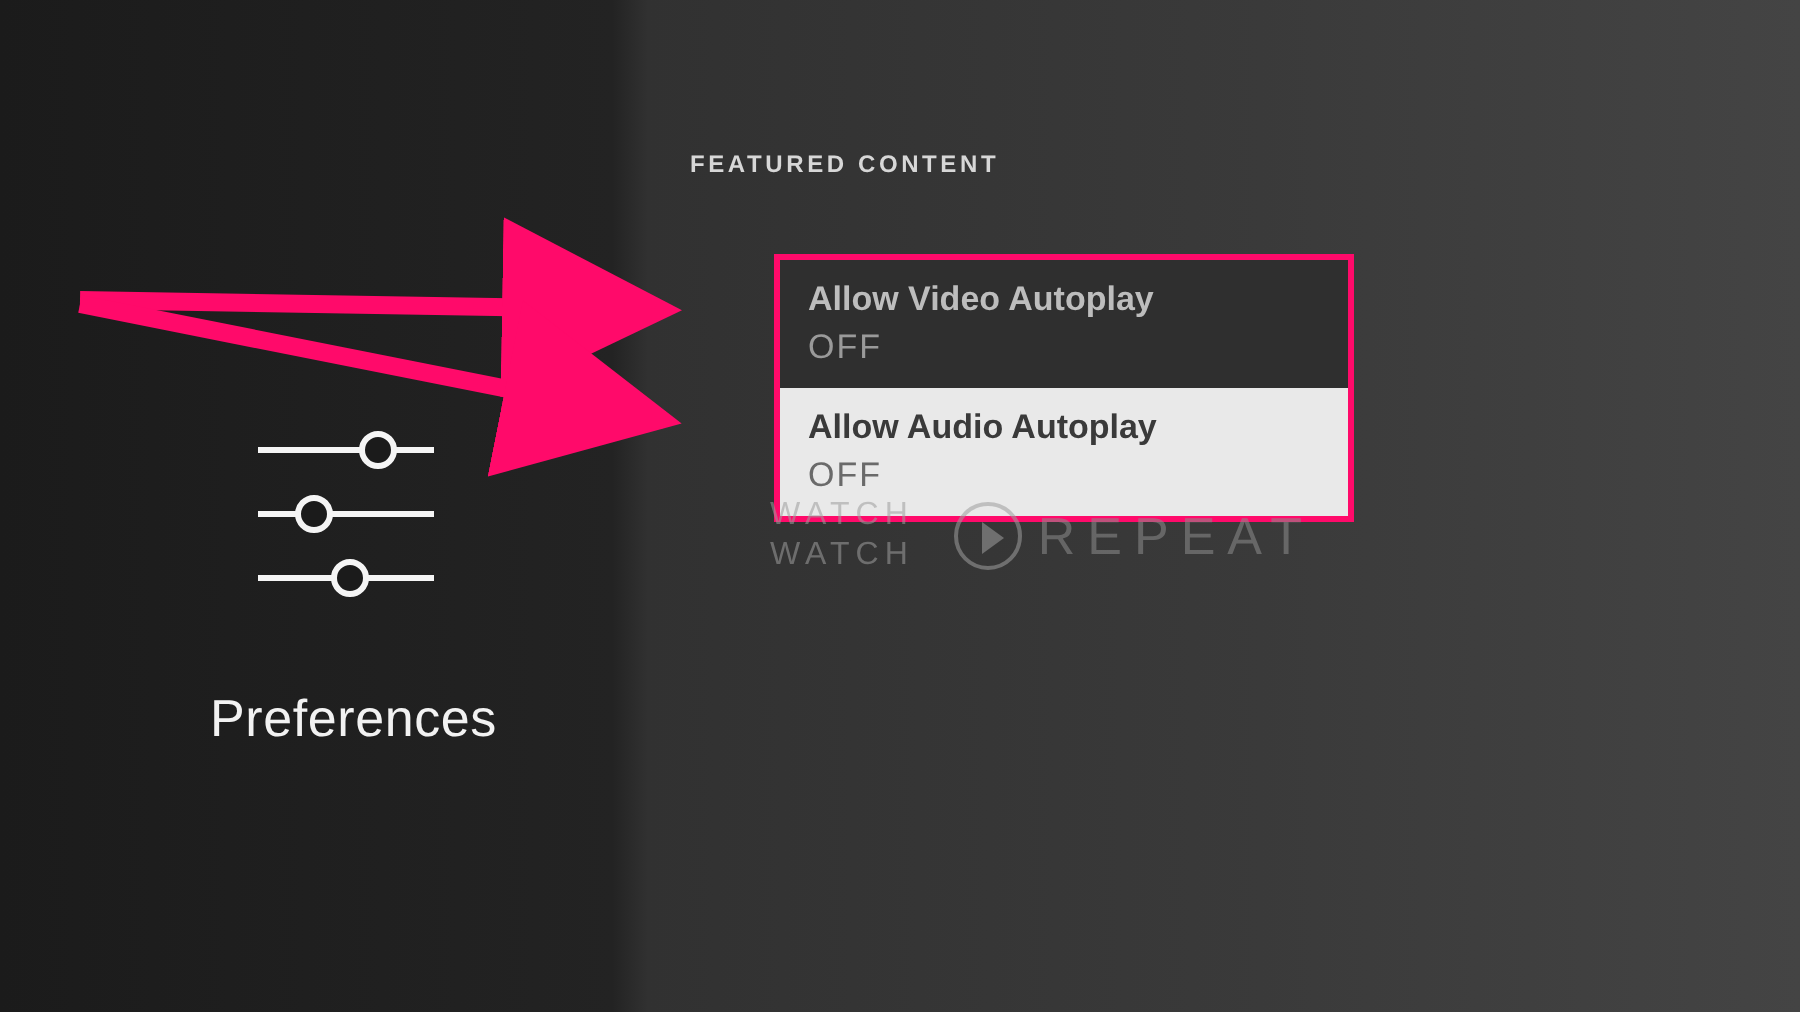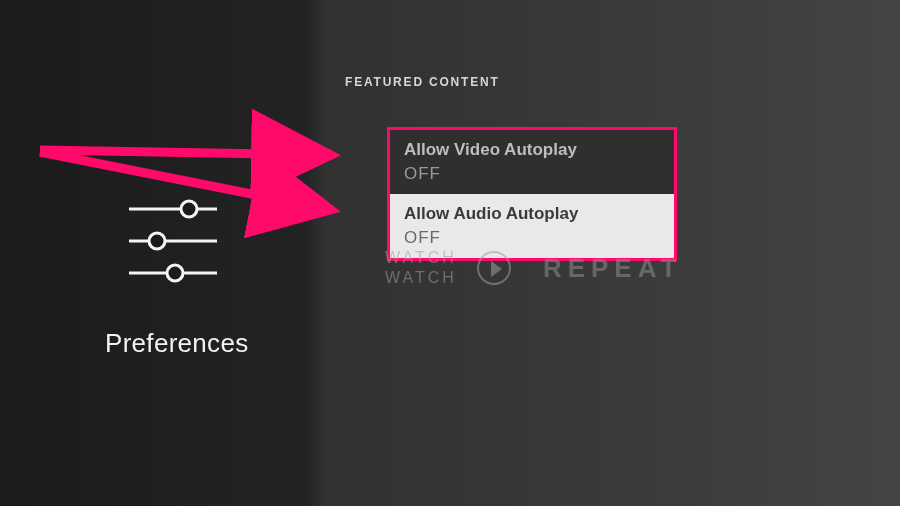--- a/index.html
+++ b/index.html
@@ -3,21 +3,21 @@
 <meta charset="utf-8">
 <style>
   * { margin: 0; padding: 0; box-sizing: border-box; }
   html, body { width: 900px; height: 506px; overflow: hidden; font-family: Arial, Helvetica, sans-serif; }
   .app {
     width: 900px; height: 506px; position: relative;
     background: linear-gradient(90deg, #1b1b1b 0%, #232323 34%, #313131 36%, #3a3a3a 70%, #444444 100%);
     color: #e8e8e8;
   }
   
-  .left-col { position: absolute; left: 0; top: 0; width: 340px; height: 486px; }
+  .left-col { position: absolute; left: 0; top: 16px; width: 340px; height: 486px; }
   .sliders-icon { position: absolute; left: 125px; top: 195px; }
   .left-title { position: absolute; left: 105px; top: 328px; font-size: 26px; font-weight: 300; color: #f2f2f2; letter-spacing: .3px; }
 
   
   .section-header { position: absolute; left: 345px; top: 75px; font-size: 12px; font-weight: 700; color: #d7d7d7; letter-spacing: 1.8px; }
   .options-box { position: absolute; left: 340px; top: 127px; width: 290px; border: 3px solid #ff0a6a; margin-left: 47px; }
   .opt-row { padding: 10px 14px 10px 14px; cursor: pointer; }
   .opt-row.dark { background: #2f2f2f; }
   .opt-row.light { background: #e9e9e9; }
   .opt-label { font-size: 17px; font-weight: 600; }
@@ -28,21 +28,21 @@
   .opt-row.light .opt-value { color: #6a6a6a; }
 
   
   .help-text { position: absolute; left: 661px; top: 193px; width: 200px; font-size: 13px; line-height: 1.45; color: #d0d0d0; }
 
   
   .watermark { position: absolute; left: 385px; top: 248px; display: flex; align-items: center; opacity: .55; color: #9e9e9e; }
   .wm-stack { display: flex; flex-direction: column; font-size: 16px; letter-spacing: 3px; line-height: 1.25; text-align: right; margin-right: 20px; font-weight: 300; }
   .wm-play { width: 34px; height: 34px; border: 2px solid #9e9e9e; border-radius: 50%; position: relative; margin-right: 8px; }
   .wm-play::before { content: ""; position: absolute; left: 12px; top: 8px; border-left: 11px solid #9e9e9e; border-top: 8px solid transparent; border-bottom: 8px solid transparent; }
-  .wm-repeat { font-size: 26px; letter-spacing: 6px; font-weight: 700; color: #8c8c8c; margin-left: 24px; }
+  .wm-repeat { font-size: 26px; letter-spacing: 6px; font-weight: 400; color: #8c8c8c; }
 
   
   .arrows-svg { position: absolute; left: 0; top: 0; pointer-events: none; }
 </style>
 </head>
 <body>
 
 <div class="app">
 
   <div class="left-col">

